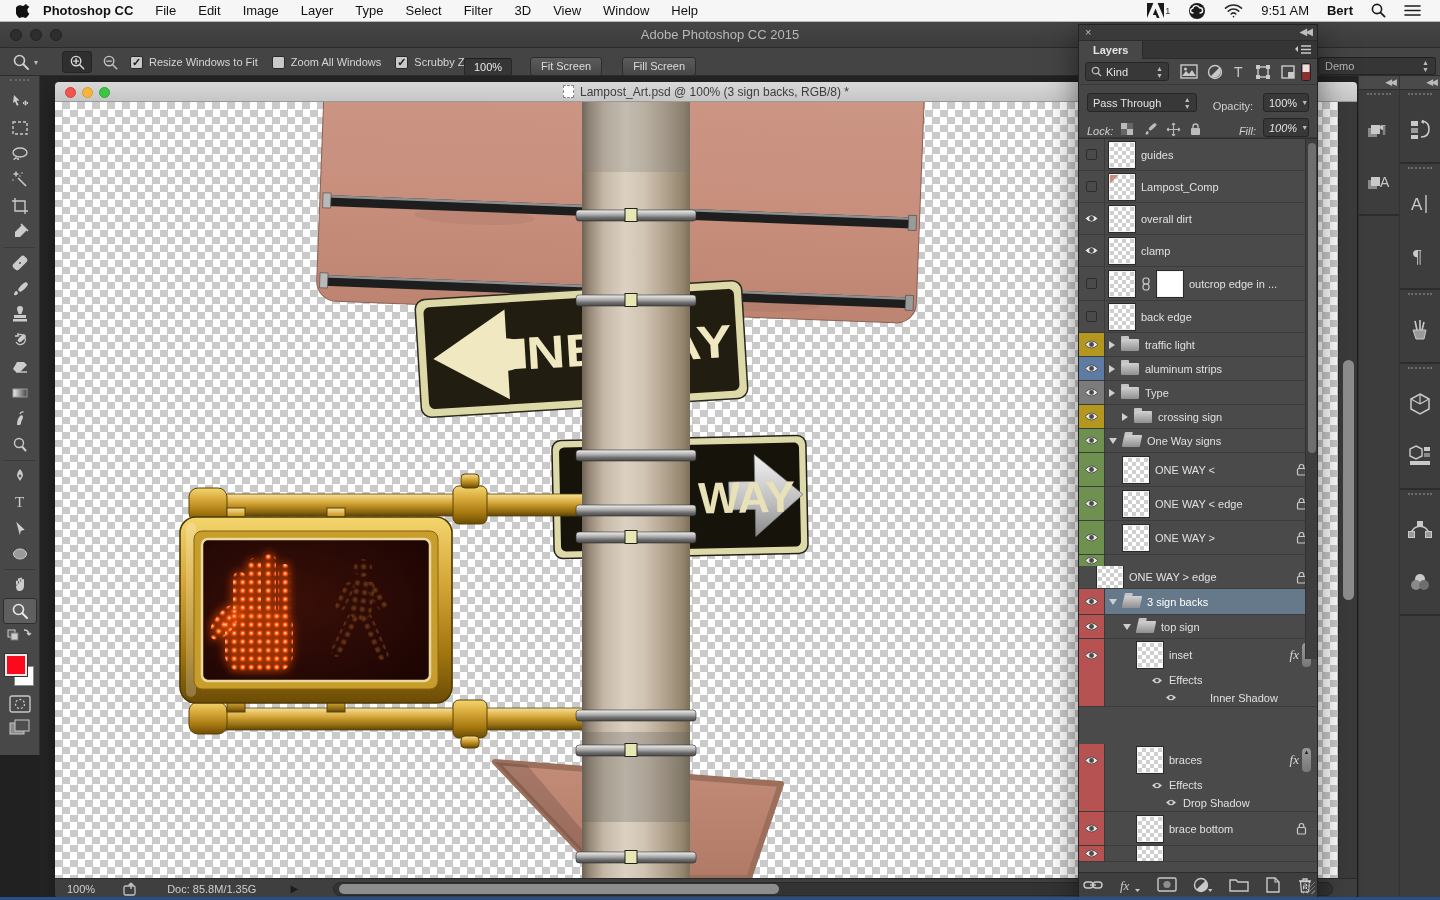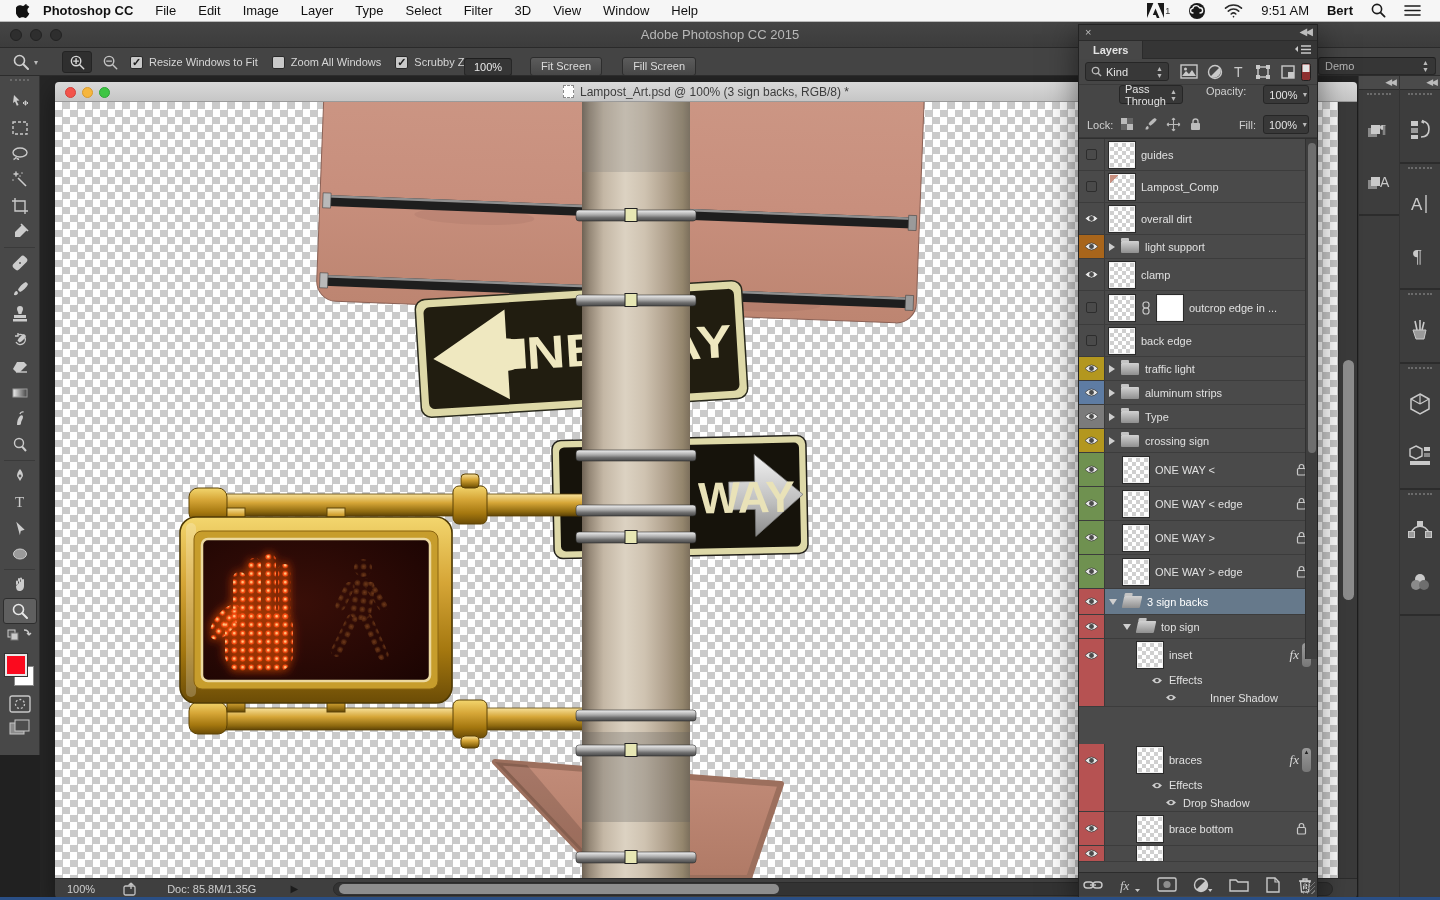--- a/index.html
+++ b/index.html
@@ -104,23 +104,23 @@
   #lp-top .coll { position:absolute; right:6px; top:1px; font-size:10px; letter-spacing:-2px; }
   #lp-tabrow { height:18px; background:#353535; position:relative; border-bottom:1px solid #2b2b2b; }
   #lp-tab { position:absolute; left:0; top:0; height:18px; padding:0 14px; background:#474747;
     border-right:1px solid #2b2b2b; line-height:18px; color:#e4e4e4; font-weight:bold; }
   #lp-menu { position:absolute; right:5px; top:3px; color:#c9c9c9; }
   #lp-filter { height:26px; display:flex; align-items:center; padding:0 6px; gap:5px;
     border-bottom:1px solid #3a3a3a; }
   .well { background:#383838; border:1px solid #262626; border-radius:3px; height:19px;
     display:flex; align-items:center; padding:0 5px; gap:4px; color:#e3e3e3; }
   .updn { font-size:7px; line-height:7px; color:#bbb; text-align:center; }
-  #lp-blend { height:27px; display:flex; align-items:flex-start; padding:0 8px; gap:17px;margin-left:32px; }
-  #lp-lock { height:26px; display:flex; align-items:center; padding:0 8px; gap:7px;
-    border-bottom:1px solid #383838; }
+  #lp-blend { height:27px; display:flex; align-items:flex-end; padding:0 8px; gap:10px; }
+  #lp-lock { height:26px; display:flex; align-items:flex-end; padding:0 8px; gap:7px;
+    border-bottom:1px solid #383838;font-style:italic; }
   .lbl { color:#cfcfcf; }
   #lp-list { position:relative; height:734px; overflow:hidden; background:#4a4a4a;
     border-top:1px solid #2f2f2f; }
   #lp-scroll { position:absolute; right:0; top:0; width:12px; height:520px; background:#3e3e3e;
     border-left:1px solid #313131; }
   #lp-scrollthumb { position:absolute; left:2px; top:4px; width:8px; height:310px; background:#6e6e6e; border-radius:4px; }
 
   .lrow { position:relative; display:flex; align-items:stretch; background:#4a4a4a; }
   .lrow.bordered { border-bottom:1px solid #3c3c3c; }
   .lrow.selected .lcontent { background:#66798b; }
@@ -962,35 +962,20 @@
                 <path d="M1 5.5Q7.5-1.5 14 5.5 7.5 12.5 1 5.5Z" fill="#e6e6e6" stroke="#3a3a3a" stroke-width=".7"></path>
                 <circle cx="7.5" cy="5.5" r="2.4" fill="#4a4a4a"></circle>
               </svg>
             </span>
           </div>
           <div class="lcontent" style="padding-left: 4px;">
             <span class="thumb"></span>
             <span class="lname">overall dirt</span>
           </div>
         </div>
-        <div class="lrow bordered" style="height: 24px;">
-          <div class="eyecell ecorange">
-            <span class="icon">
-              <svg width="15" height="11" viewBox="0 0 15 11">
-                <path d="M1 5.5Q7.5-1.5 14 5.5 7.5 12.5 1 5.5Z" fill="#e6e6e6" stroke="#3a3a3a" stroke-width=".7"></path>
-                <circle cx="7.5" cy="5.5" r="2.4" fill="#4a4a4a"></circle>
-              </svg>
-            </span>
-          </div>
-          <div class="lcontent" style="padding-left: 4px;">
-            <span class="caret"></span>
-            <span class="folder"></span>
-            <span class="lname">light support</span>
-          </div>
-        </div>
         <div class="lrow bordered" style="height: 32px;">
           <div class="eyecell">
             <span class="icon">
               <svg width="15" height="11" viewBox="0 0 15 11">
                 <path d="M1 5.5Q7.5-1.5 14 5.5 7.5 12.5 1 5.5Z" fill="#e6e6e6" stroke="#3a3a3a" stroke-width=".7"></path>
                 <circle cx="7.5" cy="5.5" r="2.4" fill="#4a4a4a"></circle>
               </svg>
             </span>
           </div>
           <div class="lcontent" style="padding-left: 4px;">
@@ -1061,33 +1046,48 @@
                 <circle cx="7.5" cy="5.5" r="2.4" fill="#4a4a4a"></circle>
               </svg>
             </span>
           </div>
           <div class="lcontent" style="padding-left: 4px;">
             <span class="caret"></span>
             <span class="folder"></span>
             <span class="lname">Type</span>
           </div>
         </div>
-        <div class="lrow bordered" style="height: 24px;">
+        <div class="lrow bordered" style="height: 24px; gap: 13px;">
           <div class="eyecell ecyellow">
             <span class="icon">
               <svg width="15" height="11" viewBox="0 0 15 11">
                 <path d="M1 5.5Q7.5-1.5 14 5.5 7.5 12.5 1 5.5Z" fill="#e6e6e6" stroke="#3a3a3a" stroke-width=".7"></path>
                 <circle cx="7.5" cy="5.5" r="2.4" fill="#4a4a4a"></circle>
               </svg>
             </span>
           </div>
           <div class="lcontent" style="padding-left: 4px;">
             <span class="caret"></span>
             <span class="folder"></span>
             <span class="lname">crossing sign</span>
+          </div>
+        </div>
+        <div class="lrow bordered" style="height: 24px;">
+          <div class="eyecell ecgreen">
+            <span class="icon">
+              <svg width="15" height="11" viewBox="0 0 15 11">
+                <path d="M1 5.5Q7.5-1.5 14 5.5 7.5 12.5 1 5.5Z" fill="#e6e6e6" stroke="#3a3a3a" stroke-width=".7"></path>
+                <circle cx="7.5" cy="5.5" r="2.4" fill="#4a4a4a"></circle>
+              </svg>
+            </span>
+          </div>
+          <div class="lcontent" style="padding-left: 4px;">
+            <span class="caret open"></span>
+            <span class="folder open"></span>
+            <span class="lname">One Way signs</span>
           </div>
         </div>
         <div class="lrow bordered" style="height: 34px;">
           <div class="eyecell ecgreen">
             <span class="icon">
               <svg width="15" height="11" viewBox="0 0 15 11">
                 <path d="M1 5.5Q7.5-1.5 14 5.5 7.5 12.5 1 5.5Z" fill="#e6e6e6" stroke="#3a3a3a" stroke-width=".7"></path>
                 <circle cx="7.5" cy="5.5" r="2.4" fill="#4a4a4a"></circle>
               </svg>
             </span>
@@ -1136,21 +1136,21 @@
             <span class="thumb"></span>
             <span class="lname">ONE WAY &gt;</span>
             <span class="icon padlock">
               <svg width="11" height="13" viewBox="0 0 11 13">
                 <rect x="1.5" y="5.5" width="8" height="6.5" rx="1" fill="none" stroke="#c9c9c9" stroke-width="1.2"></rect>
                 <path d="M3.2 5.5V3.8a2.3 2.3 0 014.6 0v1.7" fill="none" stroke="#c9c9c9" stroke-width="1.2"></path>
               </svg>
             </span>
           </div>
         </div>
-        <div class="lrow bordered" style="height: 34px;">
+        <div class="lrow bordered" style="height: 34px; flex-direction: column;">
           <div class="eyecell ecgreen">
             <span class="icon">
               <svg width="15" height="11" viewBox="0 0 15 11">
                 <path d="M1 5.5Q7.5-1.5 14 5.5 7.5 12.5 1 5.5Z" fill="#e6e6e6" stroke="#3a3a3a" stroke-width=".7"></path>
                 <circle cx="7.5" cy="5.5" r="2.4" fill="#4a4a4a"></circle>
               </svg>
             </span>
           </div>
           <div class="lcontent" style="padding-left: 18px;">
             <span class="thumb"></span>

